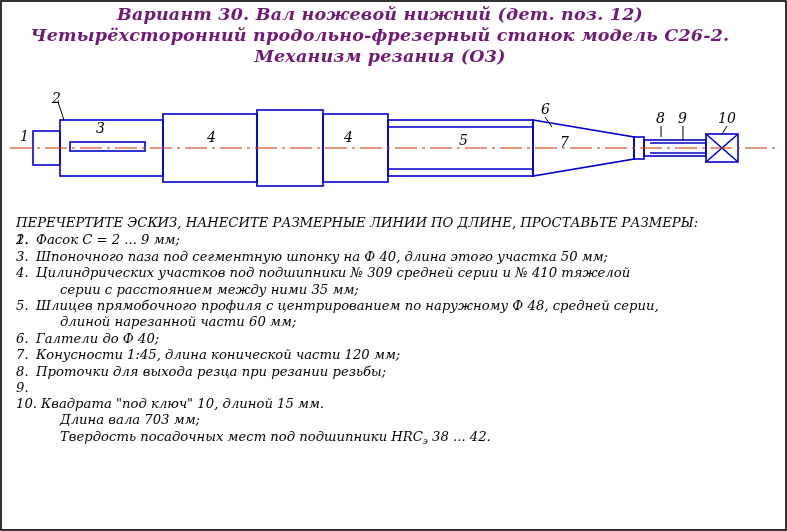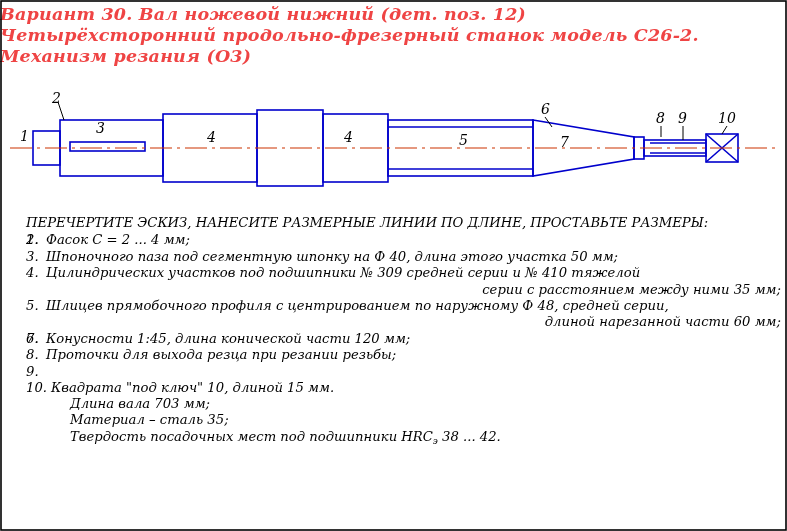--- a/index.html
+++ b/index.html
@@ -13,39 +13,40 @@
     height: 531px;
     background: #ffffff;
     overflow: hidden;
     font-family: "DejaVu Sans", sans-serif;
   }
   .title-block {
     position: absolute;
     top: 4px;
     left: 0;
     width: 760px;
-    color: #ef4444;
+    text-align: center;
+    color: #701a75;
   }
   .title-line {
     font-family: "DejaVu Serif", serif;
     font-style: italic;
     font-weight: bold;
     font-size: 17.5px;
     line-height: 21px;
     letter-spacing: 0.2px;
     white-space: nowrap;
   }
   .svg-layer {
     position: absolute;
     top: 0;
     left: 0;
   }
   .spec-block {
     position: absolute;
-    left: 26px;
+    left: 16px;
     top: 215px;
     width: 755px;
     color: #000000;
     font-family: "DejaVu Serif", serif;
     font-style: italic;
     font-size: 13.2px;
     line-height: 16.4px;
   }
   .spec-head {
     margin-bottom: 1px;
@@ -65,21 +66,20 @@
   .spec-item.wide {
     padding-left: 25px;
     margin-top: 16px;
   }
   .spec-item.wide .num {
     width: 24px;
   }
   .spec-cont {
     padding-left: 44px;
     white-space: nowrap;
-    text-align: right;
   }
   .spec-tail {
     padding-left: 44px;
     white-space: nowrap;
   }
   .callout {
     position: absolute;
     font-family: "DejaVu Serif", serif;
     font-style: italic;
     font-size: 14px;
@@ -164,21 +164,21 @@
 
   <div class="spec-block">
     <div class="spec-head">ПЕРЕЧЕРТИТЕ ЭСКИЗ, НАНЕСИТЕ РАЗМЕРНЫЕ ЛИНИИ ПО ДЛИНЕ, ПРОСТАВЬТЕ РАЗМЕРЫ:</div>
 
     <div class="spec-item">
       <span class="num">1.</span>
     </div>
 
     <div class="spec-item">
       <span class="num">2.</span>
-      <span>Фасок С = 2 ... 4 мм;</span>
+      <span>Фасок С = 2 ... 9 мм;</span>
     </div>
 
     <div class="spec-item">
       <span class="num">3.</span>
       <span>Шпоночного паза под сегментную шпонку на Ф 40, длина этого участка 50 мм;</span>
     </div>
 
     <div class="spec-item">
       <span class="num">4.</span>
       <span>Цилиндрических участков под подшипники № 309 средней серии и № 410 тяжелой</span>
@@ -186,20 +186,21 @@
     <div class="spec-cont">серии с расстоянием между ними 35 мм;</div>
 
     <div class="spec-item">
       <span class="num">5.</span>
       <span>Шлицев прямобочного профиля с центрированием по наружному Ф 48, средней серии,</span>
     </div>
     <div class="spec-cont">длиной нарезанной части 60 мм;</div>
 
     <div class="spec-item">
       <span class="num">6.</span>
+      <span>Галтели до Ф 40;</span>
     </div>
 
     <div class="spec-item">
       <span class="num">7.</span>
       <span>Конусности 1:45, длина конической части 120 мм;</span>
     </div>
 
     <div class="spec-item">
       <span class="num">8.</span>
       <span>Проточки для выхода резца при резании резьбы;</span>
@@ -208,19 +209,18 @@
     <div class="spec-item">
       <span class="num">9.</span>
     </div>
 
     <div class="spec-item wide">
       <span class="num">10.</span>
       <span>Квадрата "под ключ" 10, длиной 15 мм.</span>
     </div>
 
     <div class="spec-tail">Длина вала 703 мм;</div>
-    <div class="spec-tail">Материал – сталь 35;</div>
     <div class="spec-tail">
       <span>Твердость посадочных мест под подшипники HRC</span><sub>э</sub><span> 38 ... 42.</span>
     </div>
   </div>
 
 </div>
 
 </body></html>

